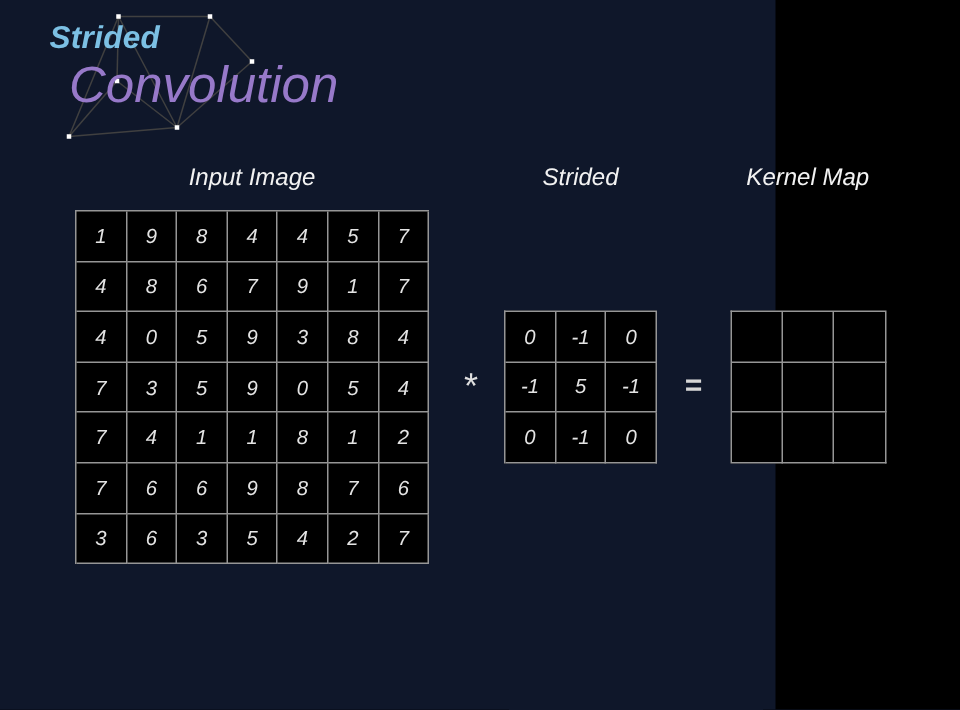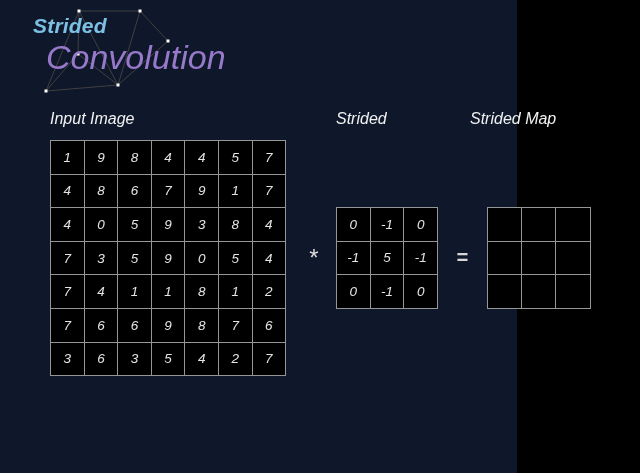--- a/index.html
+++ b/index.html
@@ -24,21 +24,21 @@
   .title-line2 {
     position: absolute; left: 29px; top: 40px;
     font-size: 34px; line-height: 34px; font-weight: 400;
     color: #9779c9;
     margin-left: 17px;
   }
 
   
   .header {
     position: absolute; top: 110px; height: 18px;
-    font-size: 16px; line-height: 18px;
+    text-align: center; font-size: 16px; line-height: 18px;
     color: #f2f2f2;
   }
   .header-input   { left: 50px;  width: 236px; }
   .header-kernel  { left: 336px; width: 102px; }
   .header-feature { left: 470px; width: 137px; }
 
   
   .grid {
     position: absolute;
     display: grid;
@@ -107,21 +107,21 @@
       <rect x="14.5" y="89.5" width="3" height="3"></rect>
       <rect x="46.5" y="52.5" width="3" height="3"></rect>
     </g>
   </svg>
 
   <div class="title-line1">Strided</div>
   <div class="title-line2">Convolution</div>
 
   <div class="header header-input">Input Image</div>
   <div class="header header-kernel">Strided</div>
-  <div class="header header-feature">Strided Map</div>
+  <div class="header header-feature">Kernel Map</div>
 
   <div class="grid grid-input">
       <div class="cell">1</div>
       <div class="cell">9</div>
       <div class="cell">8</div>
       <div class="cell">4</div>
       <div class="cell">4</div>
       <div class="cell">5</div>
       <div class="cell">7</div>
       <div class="cell">4</div>

